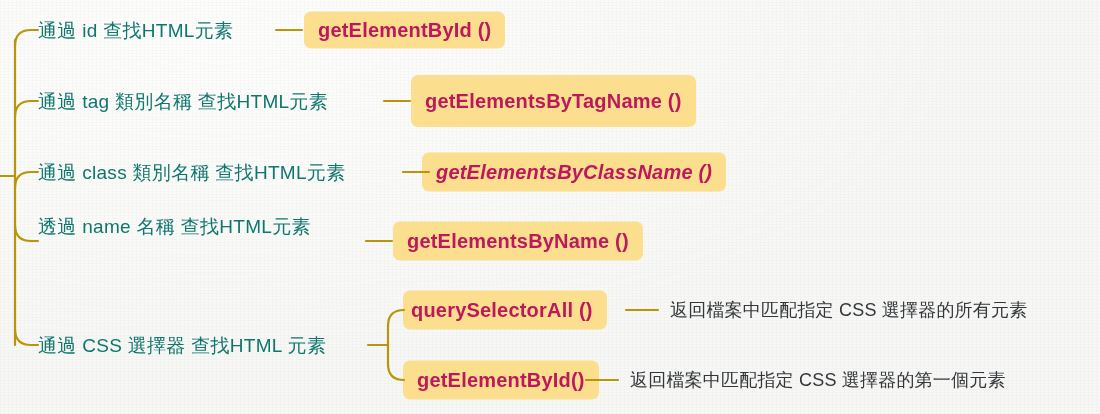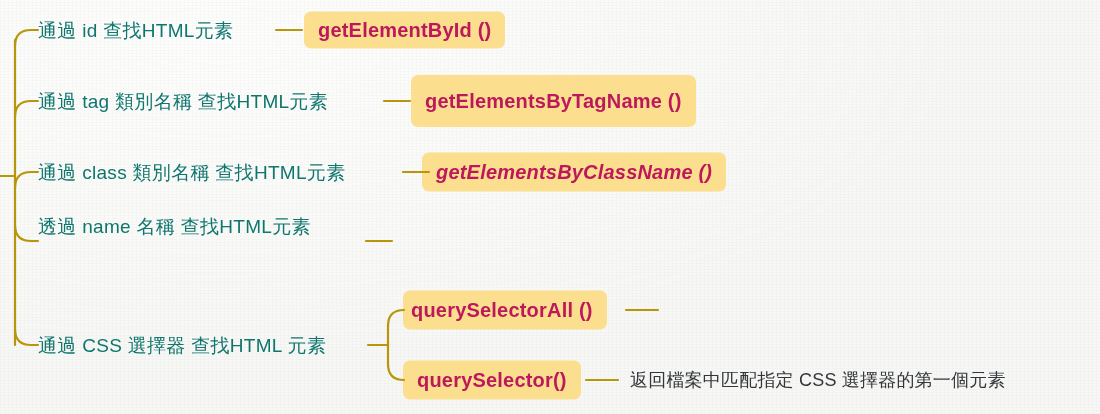--- a/index.html
+++ b/index.html
@@ -124,21 +124,23 @@
   <div class="node-label" style="left:38px; top:226px;">透過 name 名稱 查找HTML元素</div>
 
   <div class="node-label" style="left:38px; top:345px;">通過 CSS 選擇器 查找HTML 元素</div>
 
   <div class="badge" style="left:304px; top:30px; height:37px;">getElementById ()</div>
 
   <div class="badge" style="left:411px; top:101px; height:52px;">getElementsByTagName ()</div>
 
   <div class="badge" style="left:422px; top:172px; height:39px;font-style:italic;">getElementsByClassName ()</div>
 
+  <div class="badge" style="left:393px; top:241px; height:39px;">getElementsByName ()</div>
 
   <div class="badge" style="left:403px; top:310px; height:39px;padding-left:8px;">querySelectorAll ()</div>
 
-  <div class="badge" style="left:403px; top:380px; height:39px;">querySelector()</div>
+  <div class="badge" style="left:403px; top:380px; height:39px;">getElementById()</div>
 
+  <div class="desc-label" style="left:670px; top:310px;">返回檔案中匹配指定 CSS 選擇器的所有元素</div>
 
   <div class="desc-label" style="left:630px; top:380px;">返回檔案中匹配指定 CSS 選擇器的第一個元素</div>
 
 </div>
 
 </body></html>

